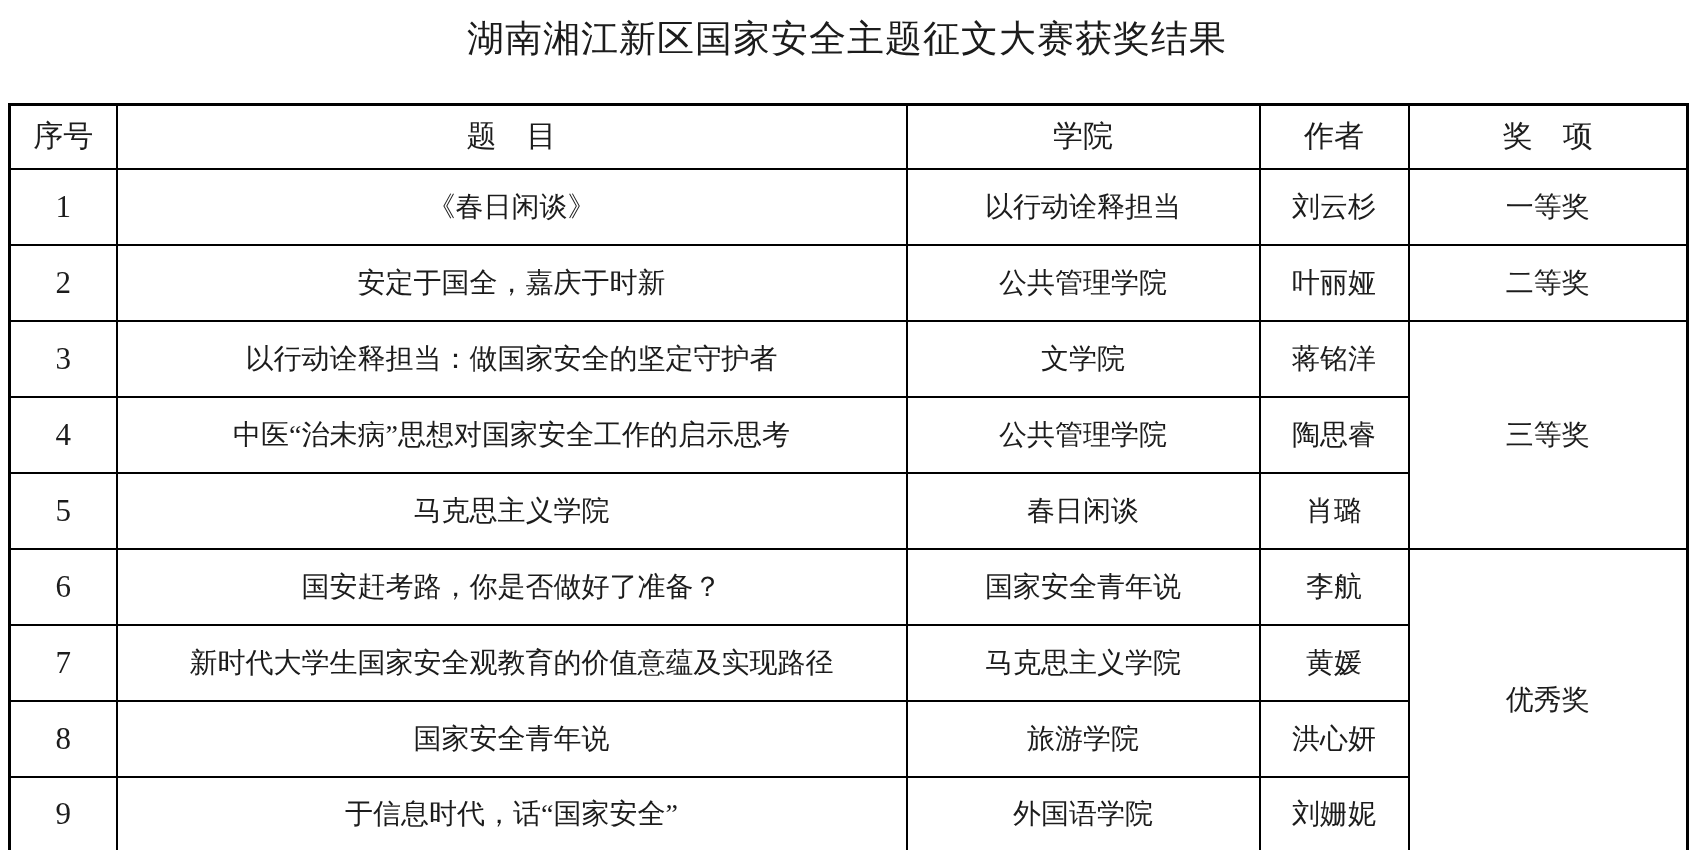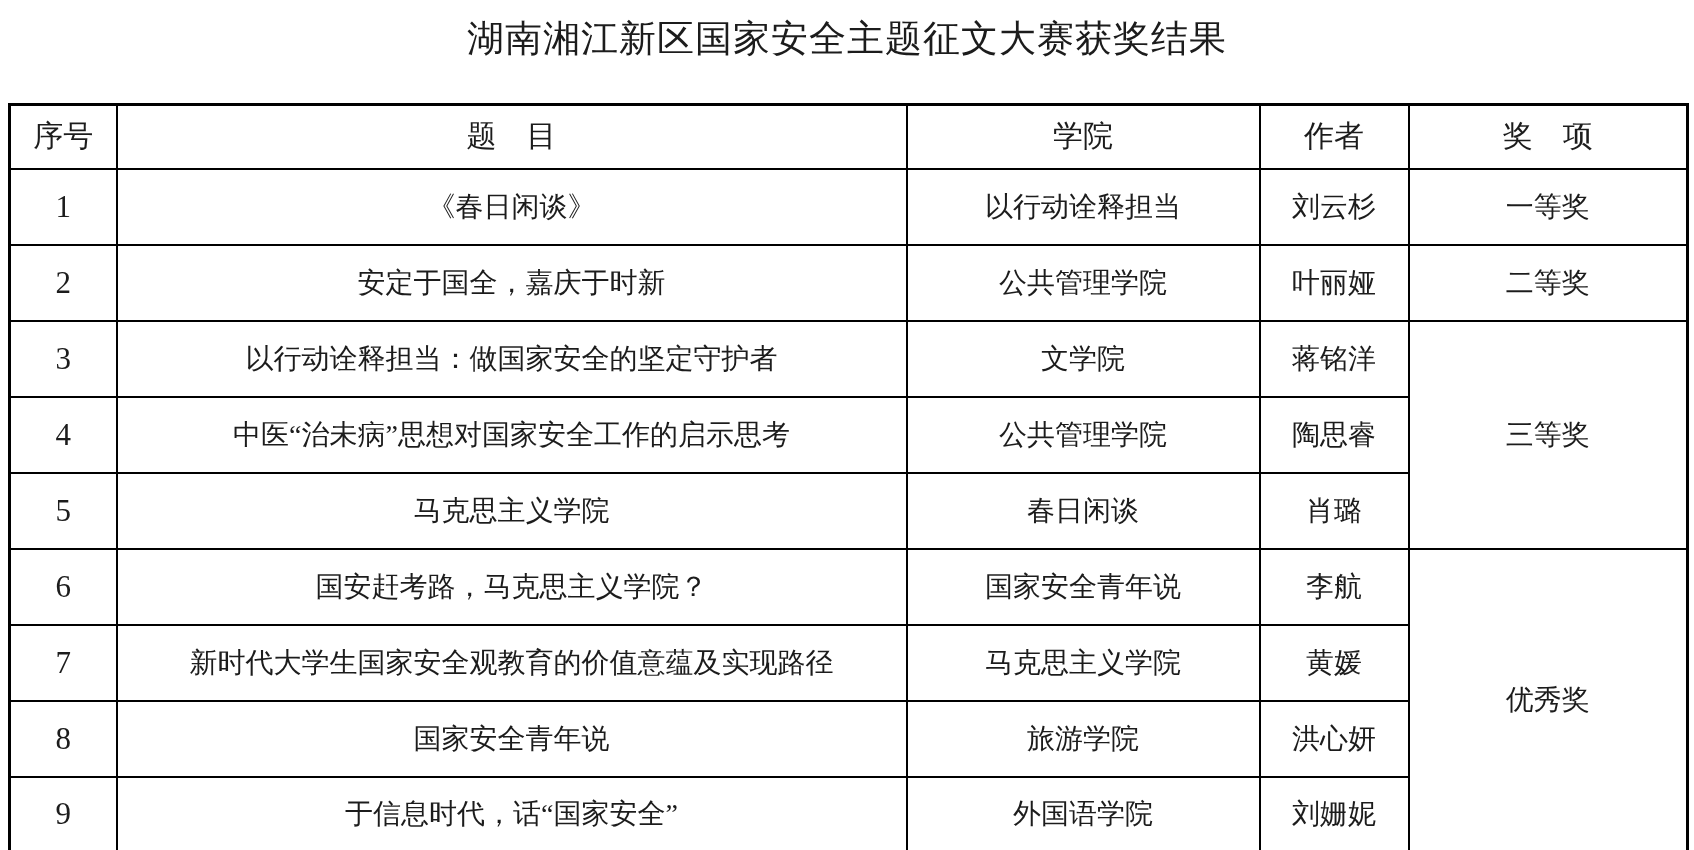--- a/index.html
+++ b/index.html
@@ -98,21 +98,21 @@
     <td>陶思睿</td>
   </tr>
   <tr class="data-row">
     <td class="cell-no">5</td>
     <td>马克思主义学院</td>
     <td>春日闲谈</td>
     <td>肖璐</td>
   </tr>
   <tr class="data-row">
     <td class="cell-no">6</td>
-    <td>国安赶考路，马克思主义学院？</td>
+    <td>国安赶考路，你是否做好了准备？</td>
     <td>国家安全青年说</td>
     <td>李航</td>
     <td rowspan="4">优秀奖</td>
   </tr>
   <tr class="data-row">
     <td class="cell-no">7</td>
     <td>新时代大学生国家安全观教育的价值意蕴及实现路径</td>
     <td>马克思主义学院</td>
     <td>黄媛</td>
   </tr>

